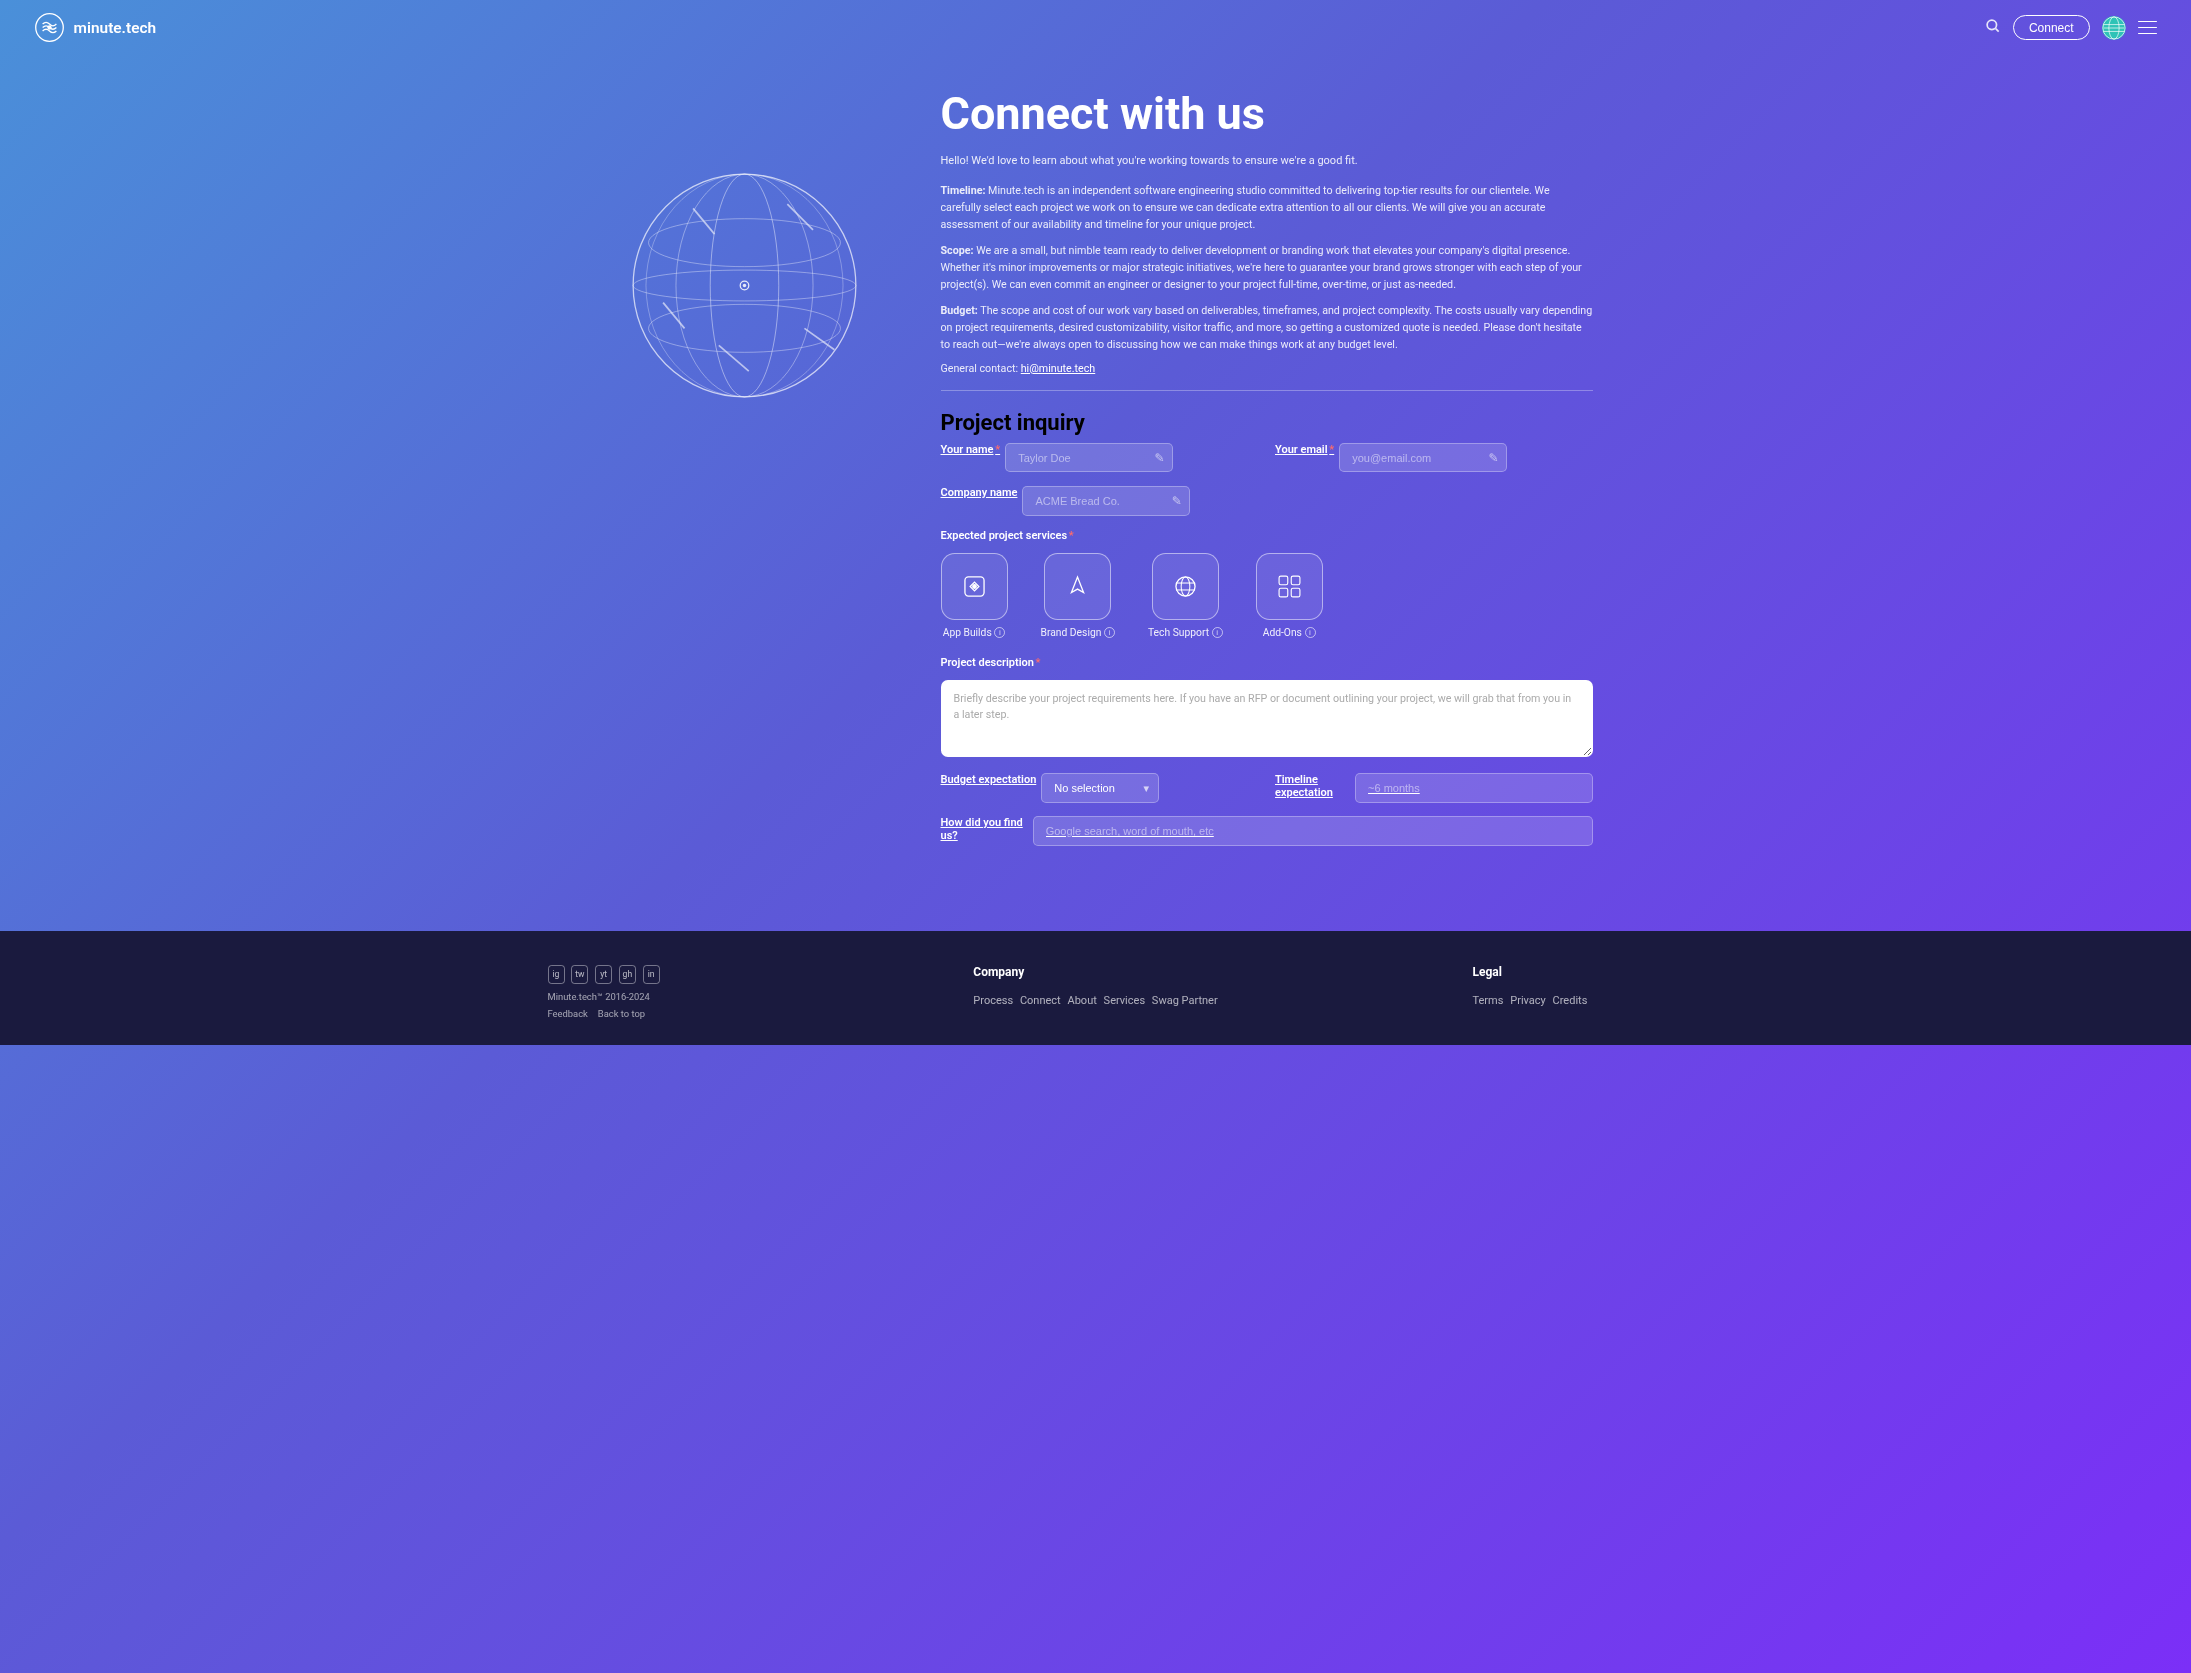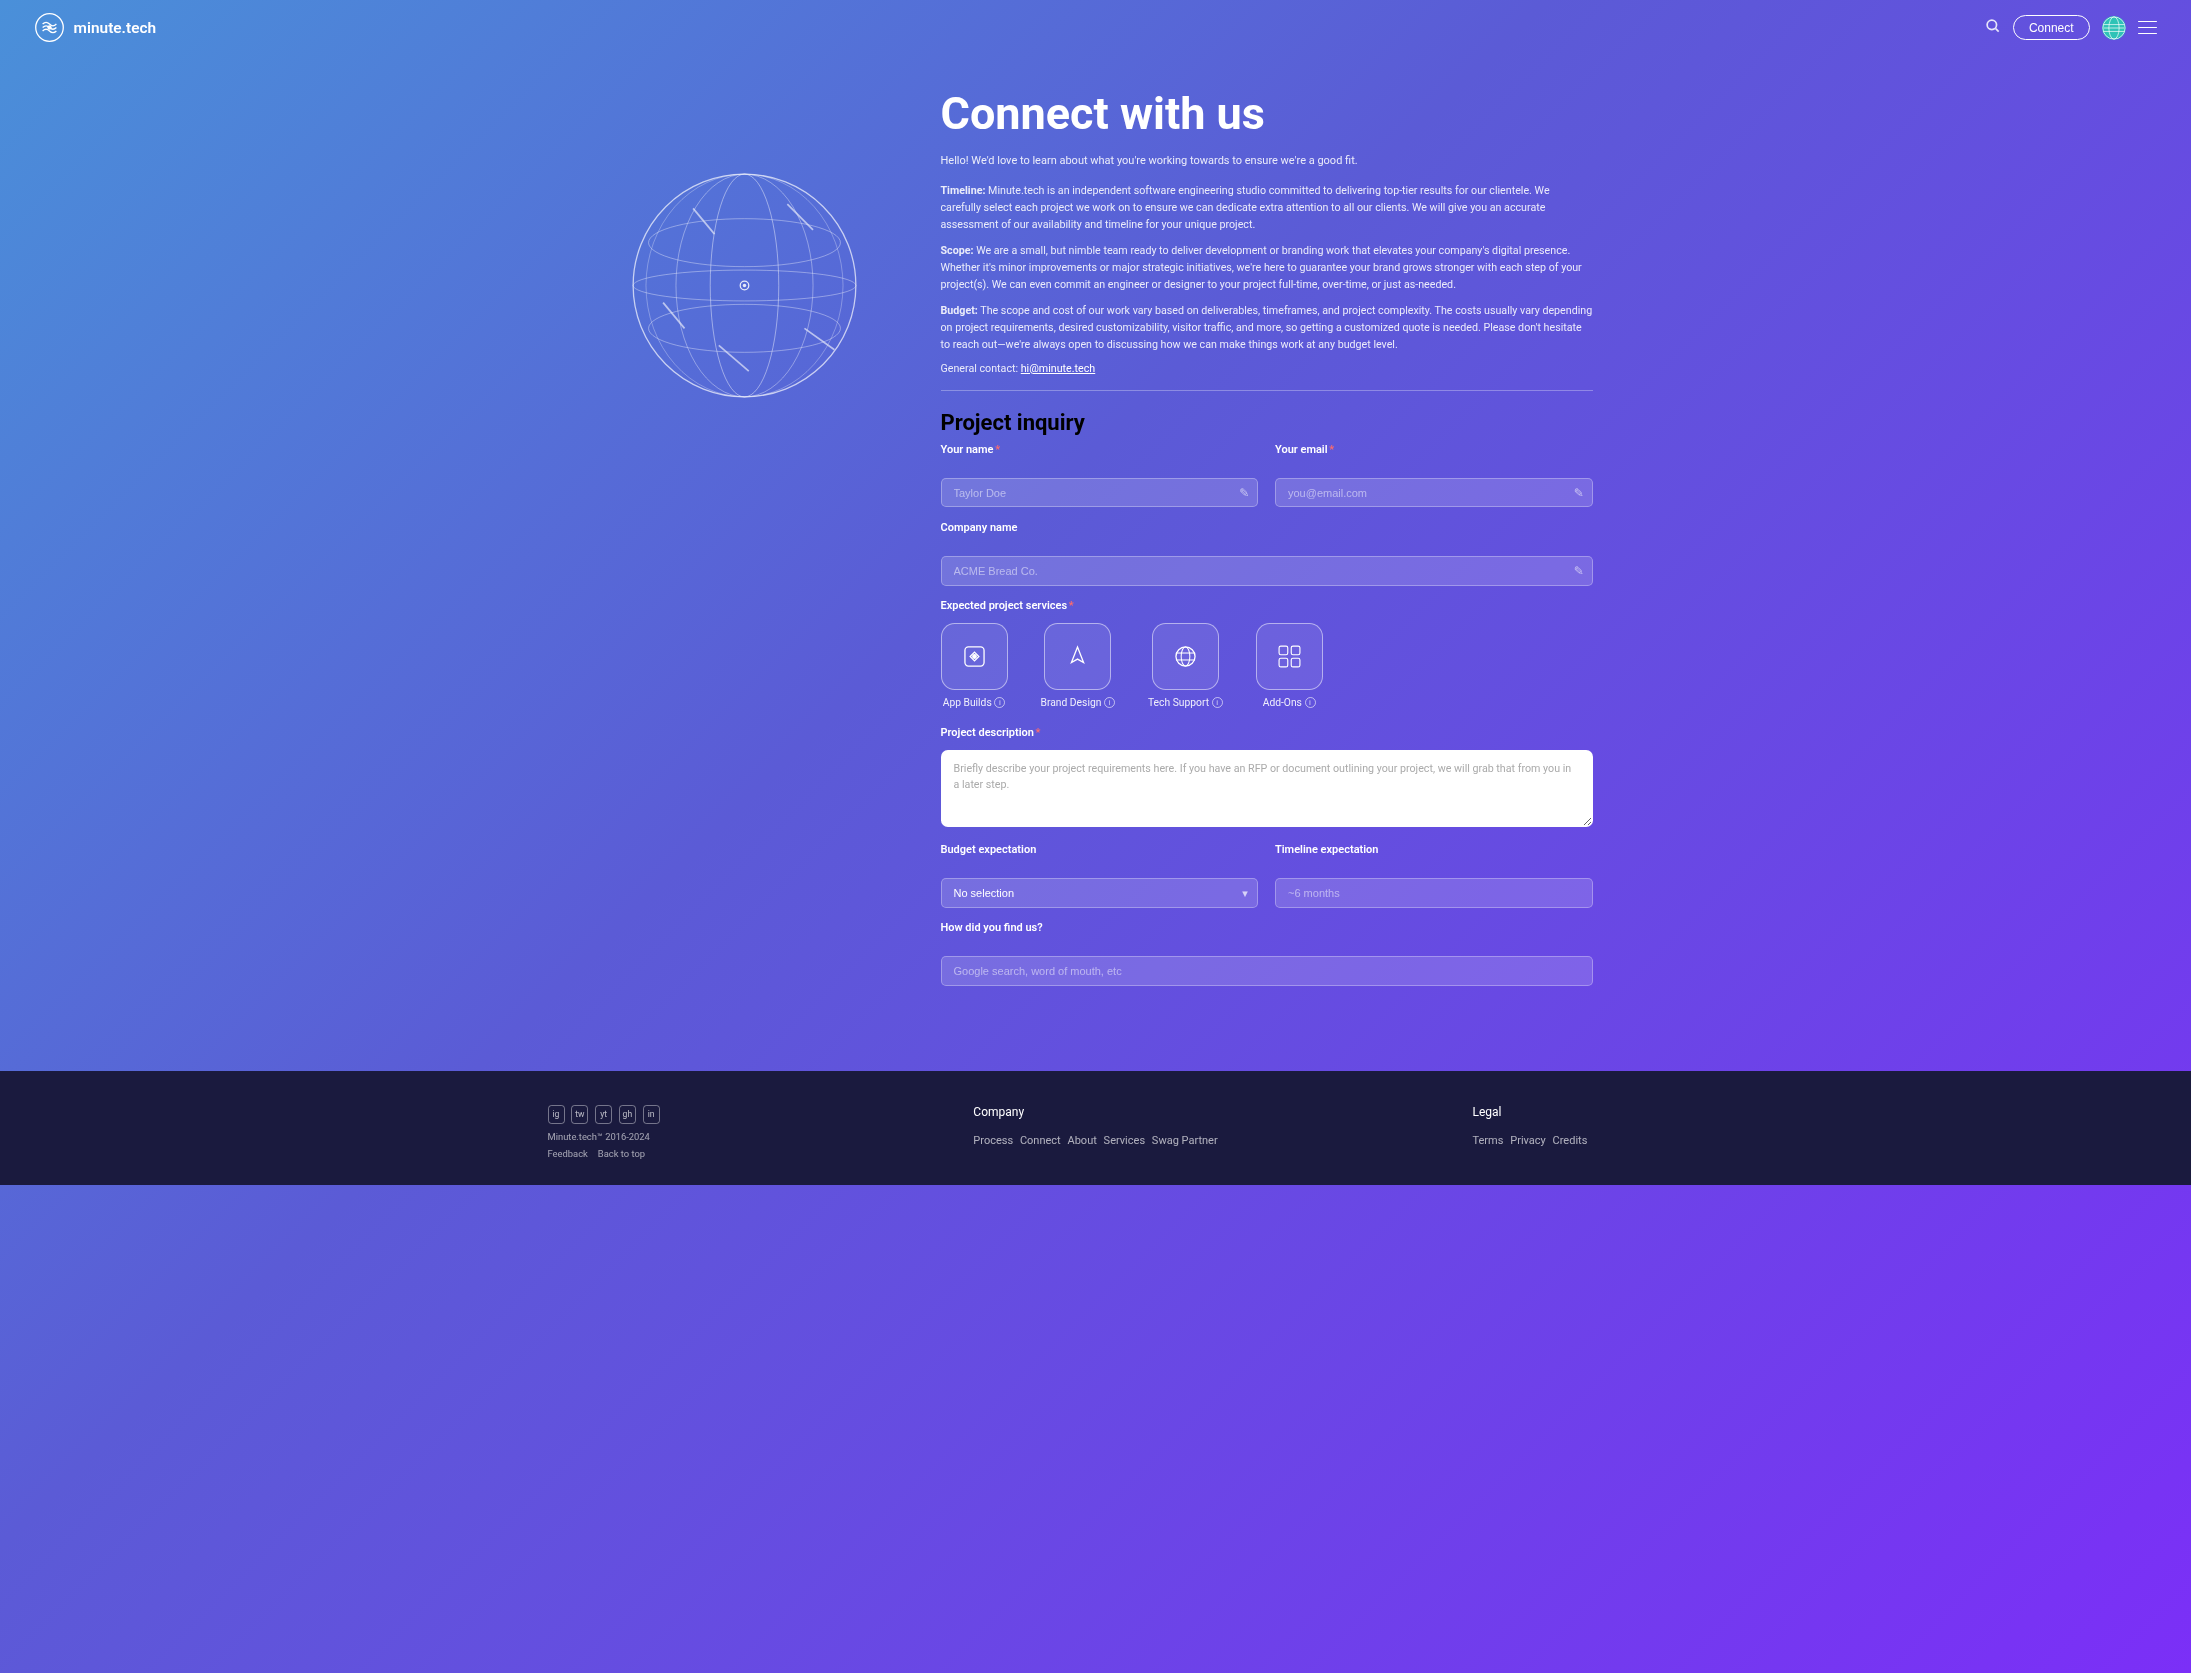--- a/index.html
+++ b/index.html
@@ -150,22 +150,23 @@
     }
 
     .form-row {
       display: flex;
       gap: 17px;
       margin-bottom: 13.7px;
     }
     .form-group {
       flex: 1;
       display: flex;
-      flex-direction: column;
-      gap: 22px;
+      flex-direction: row;
+      gap: 5px;
+      text-decoration: underline;
     }
     .form-label {
       font-size: 11px;
       font-weight: 600;
       color: white;
     }
     .form-label .required {
       color: #ff6b6b;
       margin-left: 1.7px;
     }
@@ -356,21 +357,21 @@
       color: rgba(255,255,255,0.6);
       text-decoration: none;
       cursor: pointer;
     }
 
     .footer-col {
       min-width: 103px;
     }
     .footer-col-title {
       font-size: 12px;
-      font-weight: 400;
+      font-weight: 700;
       color: white;
       margin-bottom: 12px;
     }
     .footer-col ul {
       list-style: none;
       display: flex;
       gap: 6.8px;
     }
     .footer-col ul li a {
       color: rgba(255,255,255,0.65);

